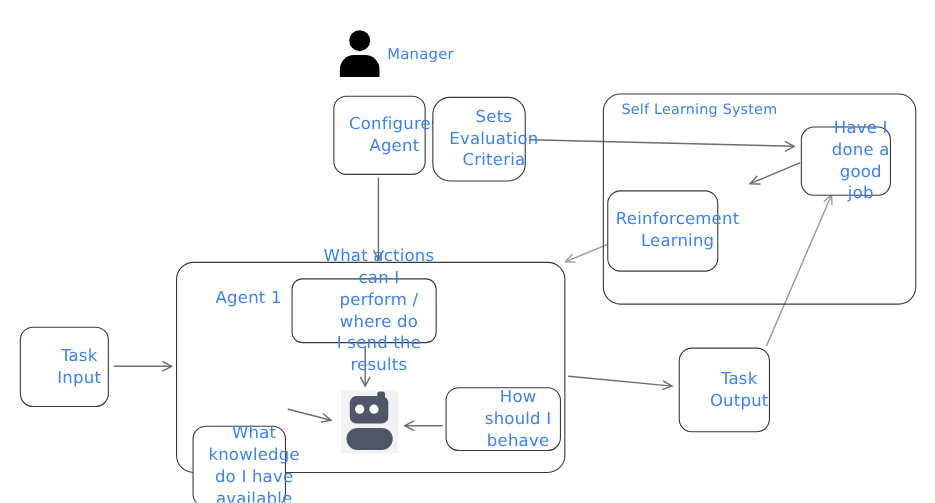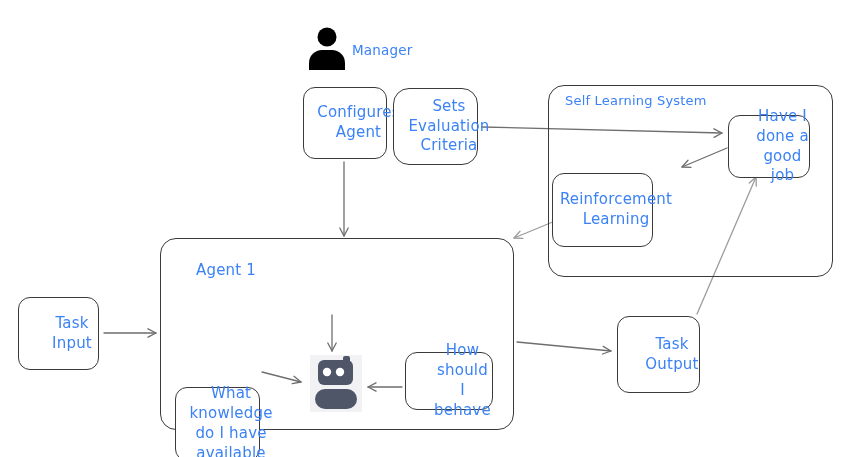--- a/index.html
+++ b/index.html
@@ -129,25 +129,28 @@
   <div class="node" style="left:303px;top:87px;width:84px;height:72px;">Configures
 Agent</div>
   <div class="node" style="left:393px;top:88px;width:85px;height:77px;border-radius:16px;">Sets
 Evaluation
 Criteria</div>
   <div class="node" style="left:728px;top:115px;width:82px;height:63px;">Have I
 done a
 good job</div>
   <div class="node" style="left:552px;top:173px;width:101px;height:74px;">Reinforcement
 Learning</div>
+  <div class="node" style="left:265px;top:253px;width:132px;height:59px;border-radius:10px;">What actions can I
+perform / where do
+I send the results</div>
   <div class="node" style="left:175px;top:343px;width:85px;height:74px;margin-top:44px;">What
 knowledge
 do I have
 available</div>
-  <div class="node" style="left:405px;top:352px;width:88px;height:58px;">How should I
+  <div class="node" style="left:405px;top:352px;width:105px;height:58px;">How should I
 behave</div>
   <div class="node" style="left:18px;top:297px;width:81px;height:73px;">Task
 Input</div>
   <div class="node" style="left:617px;top:316px;width:83px;height:77px;">Task
 Output</div>
 
   <div class="robot-wrap">
     <svg width="52" height="57" viewBox="0 0 52 57">
       <g fill="#4e5668">
         <rect x="33" y="1" width="7" height="9" rx="2"></rect>

